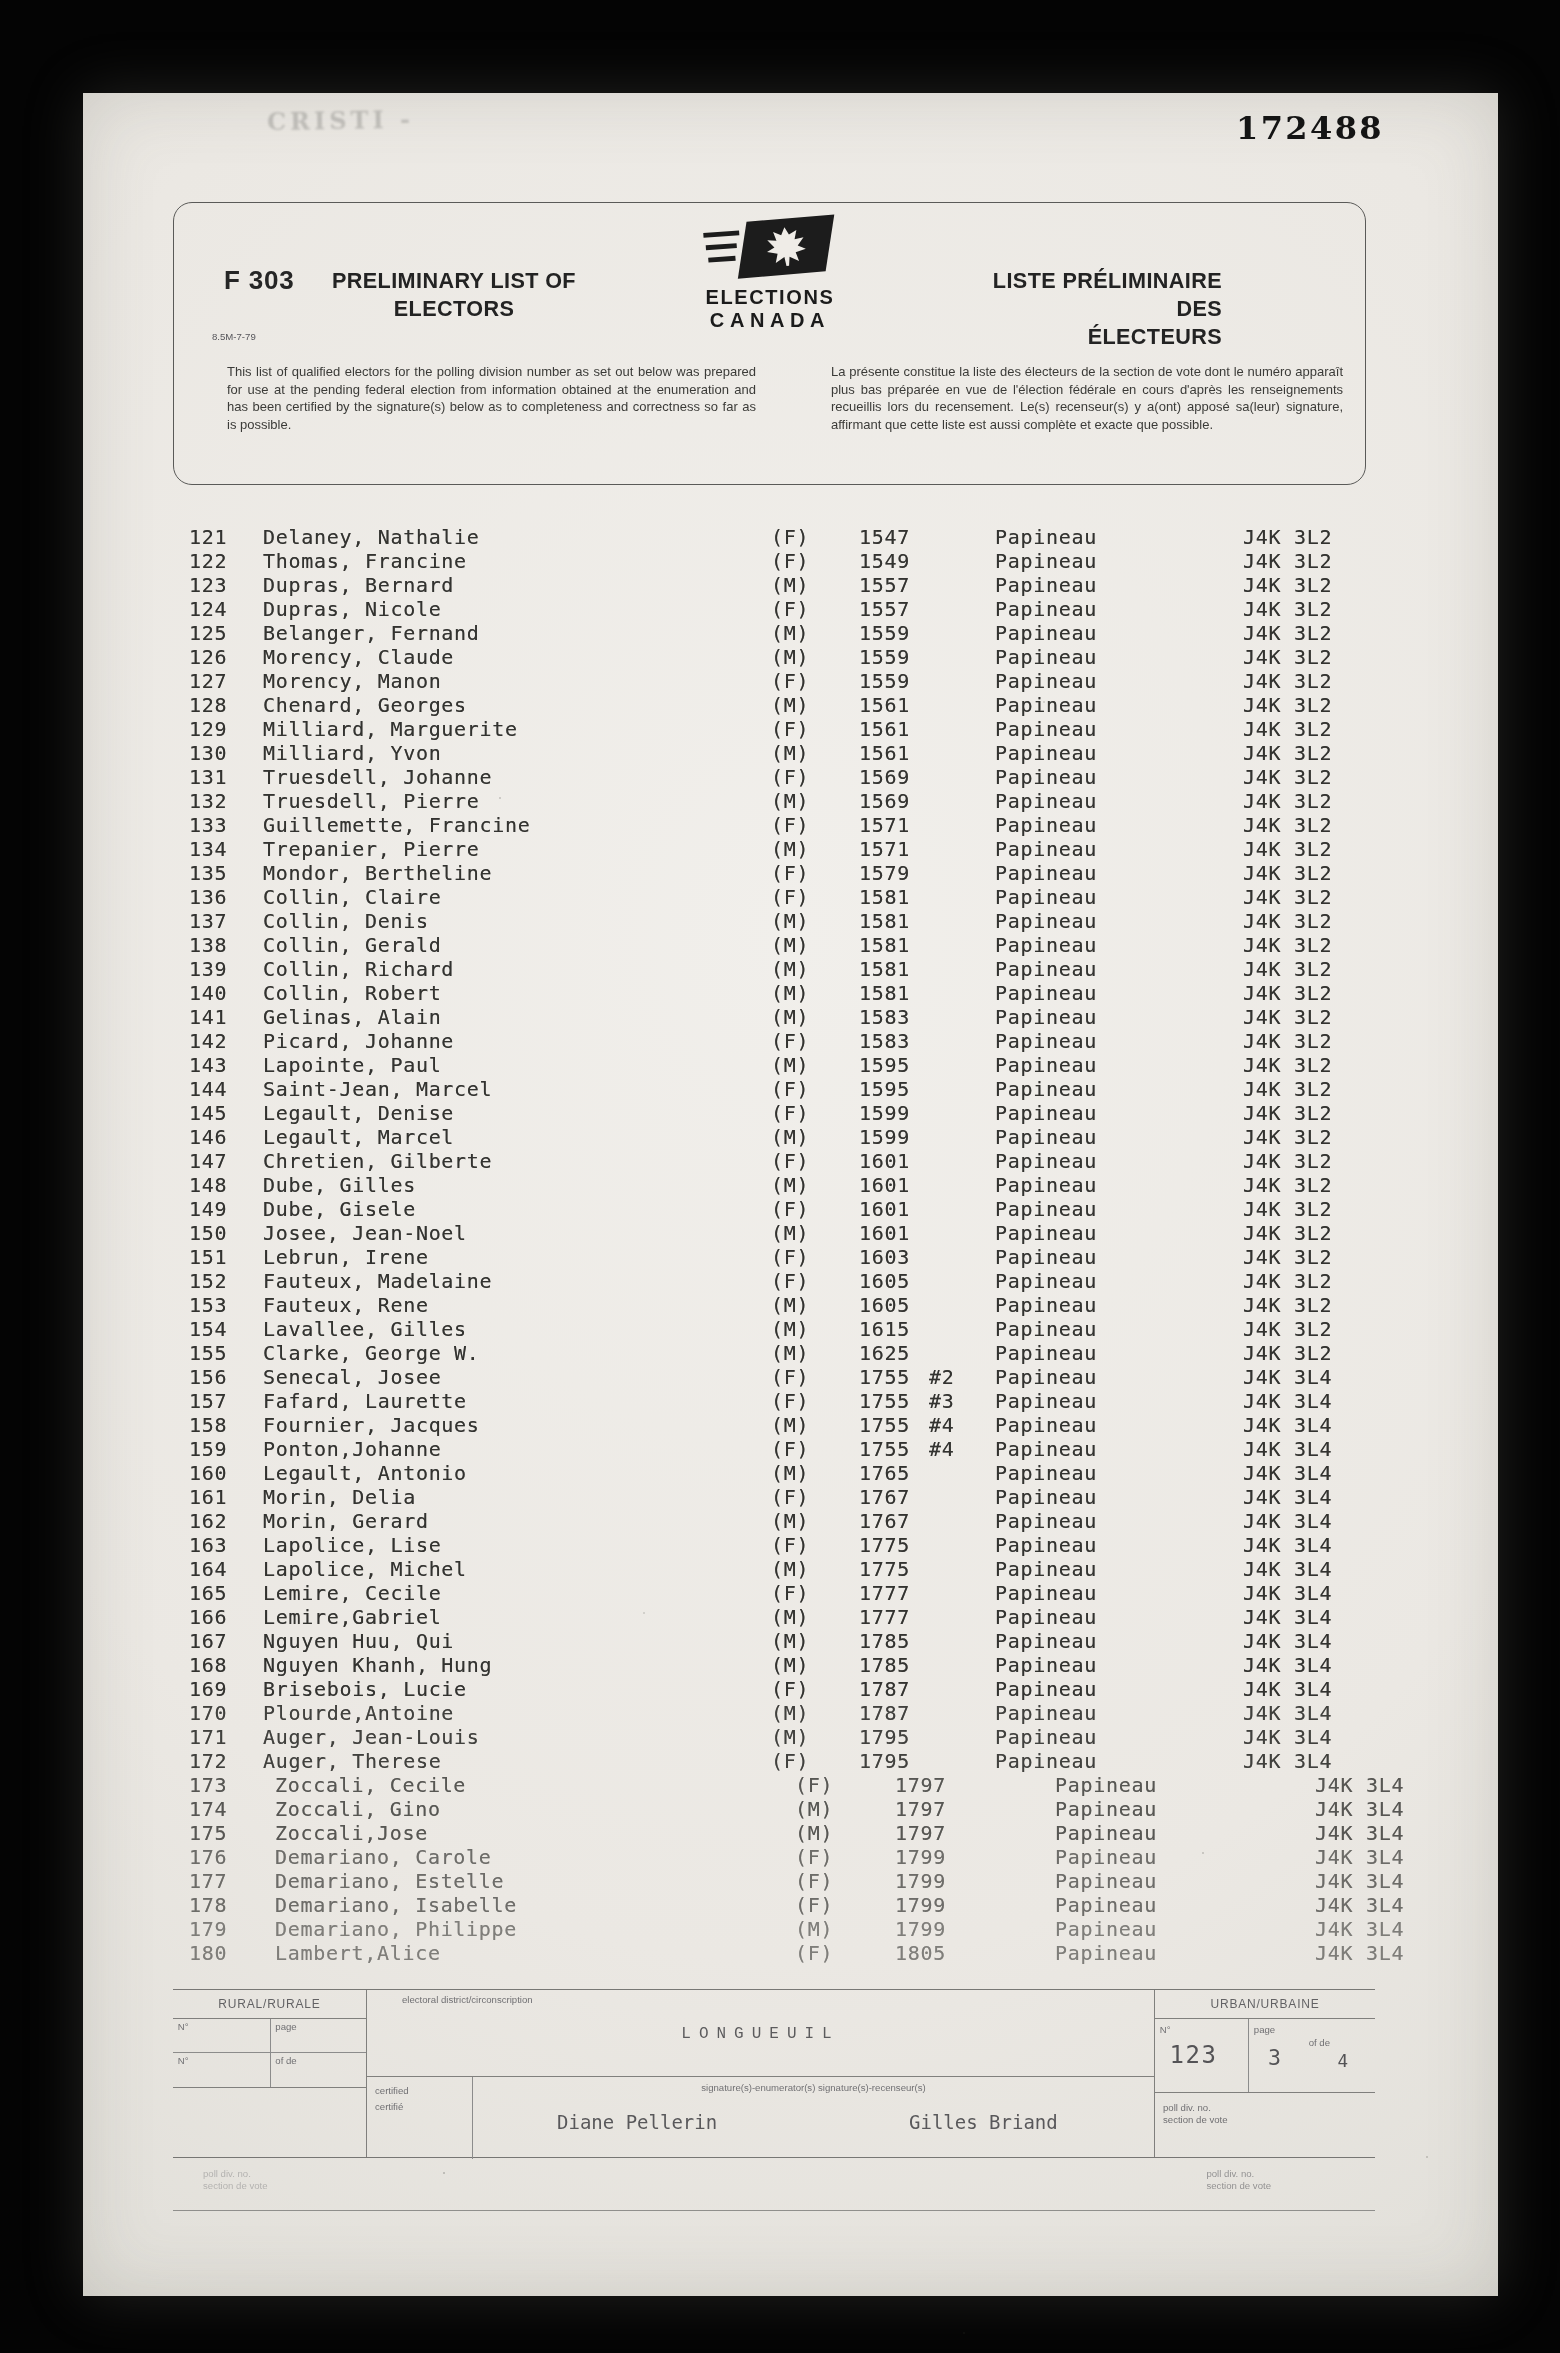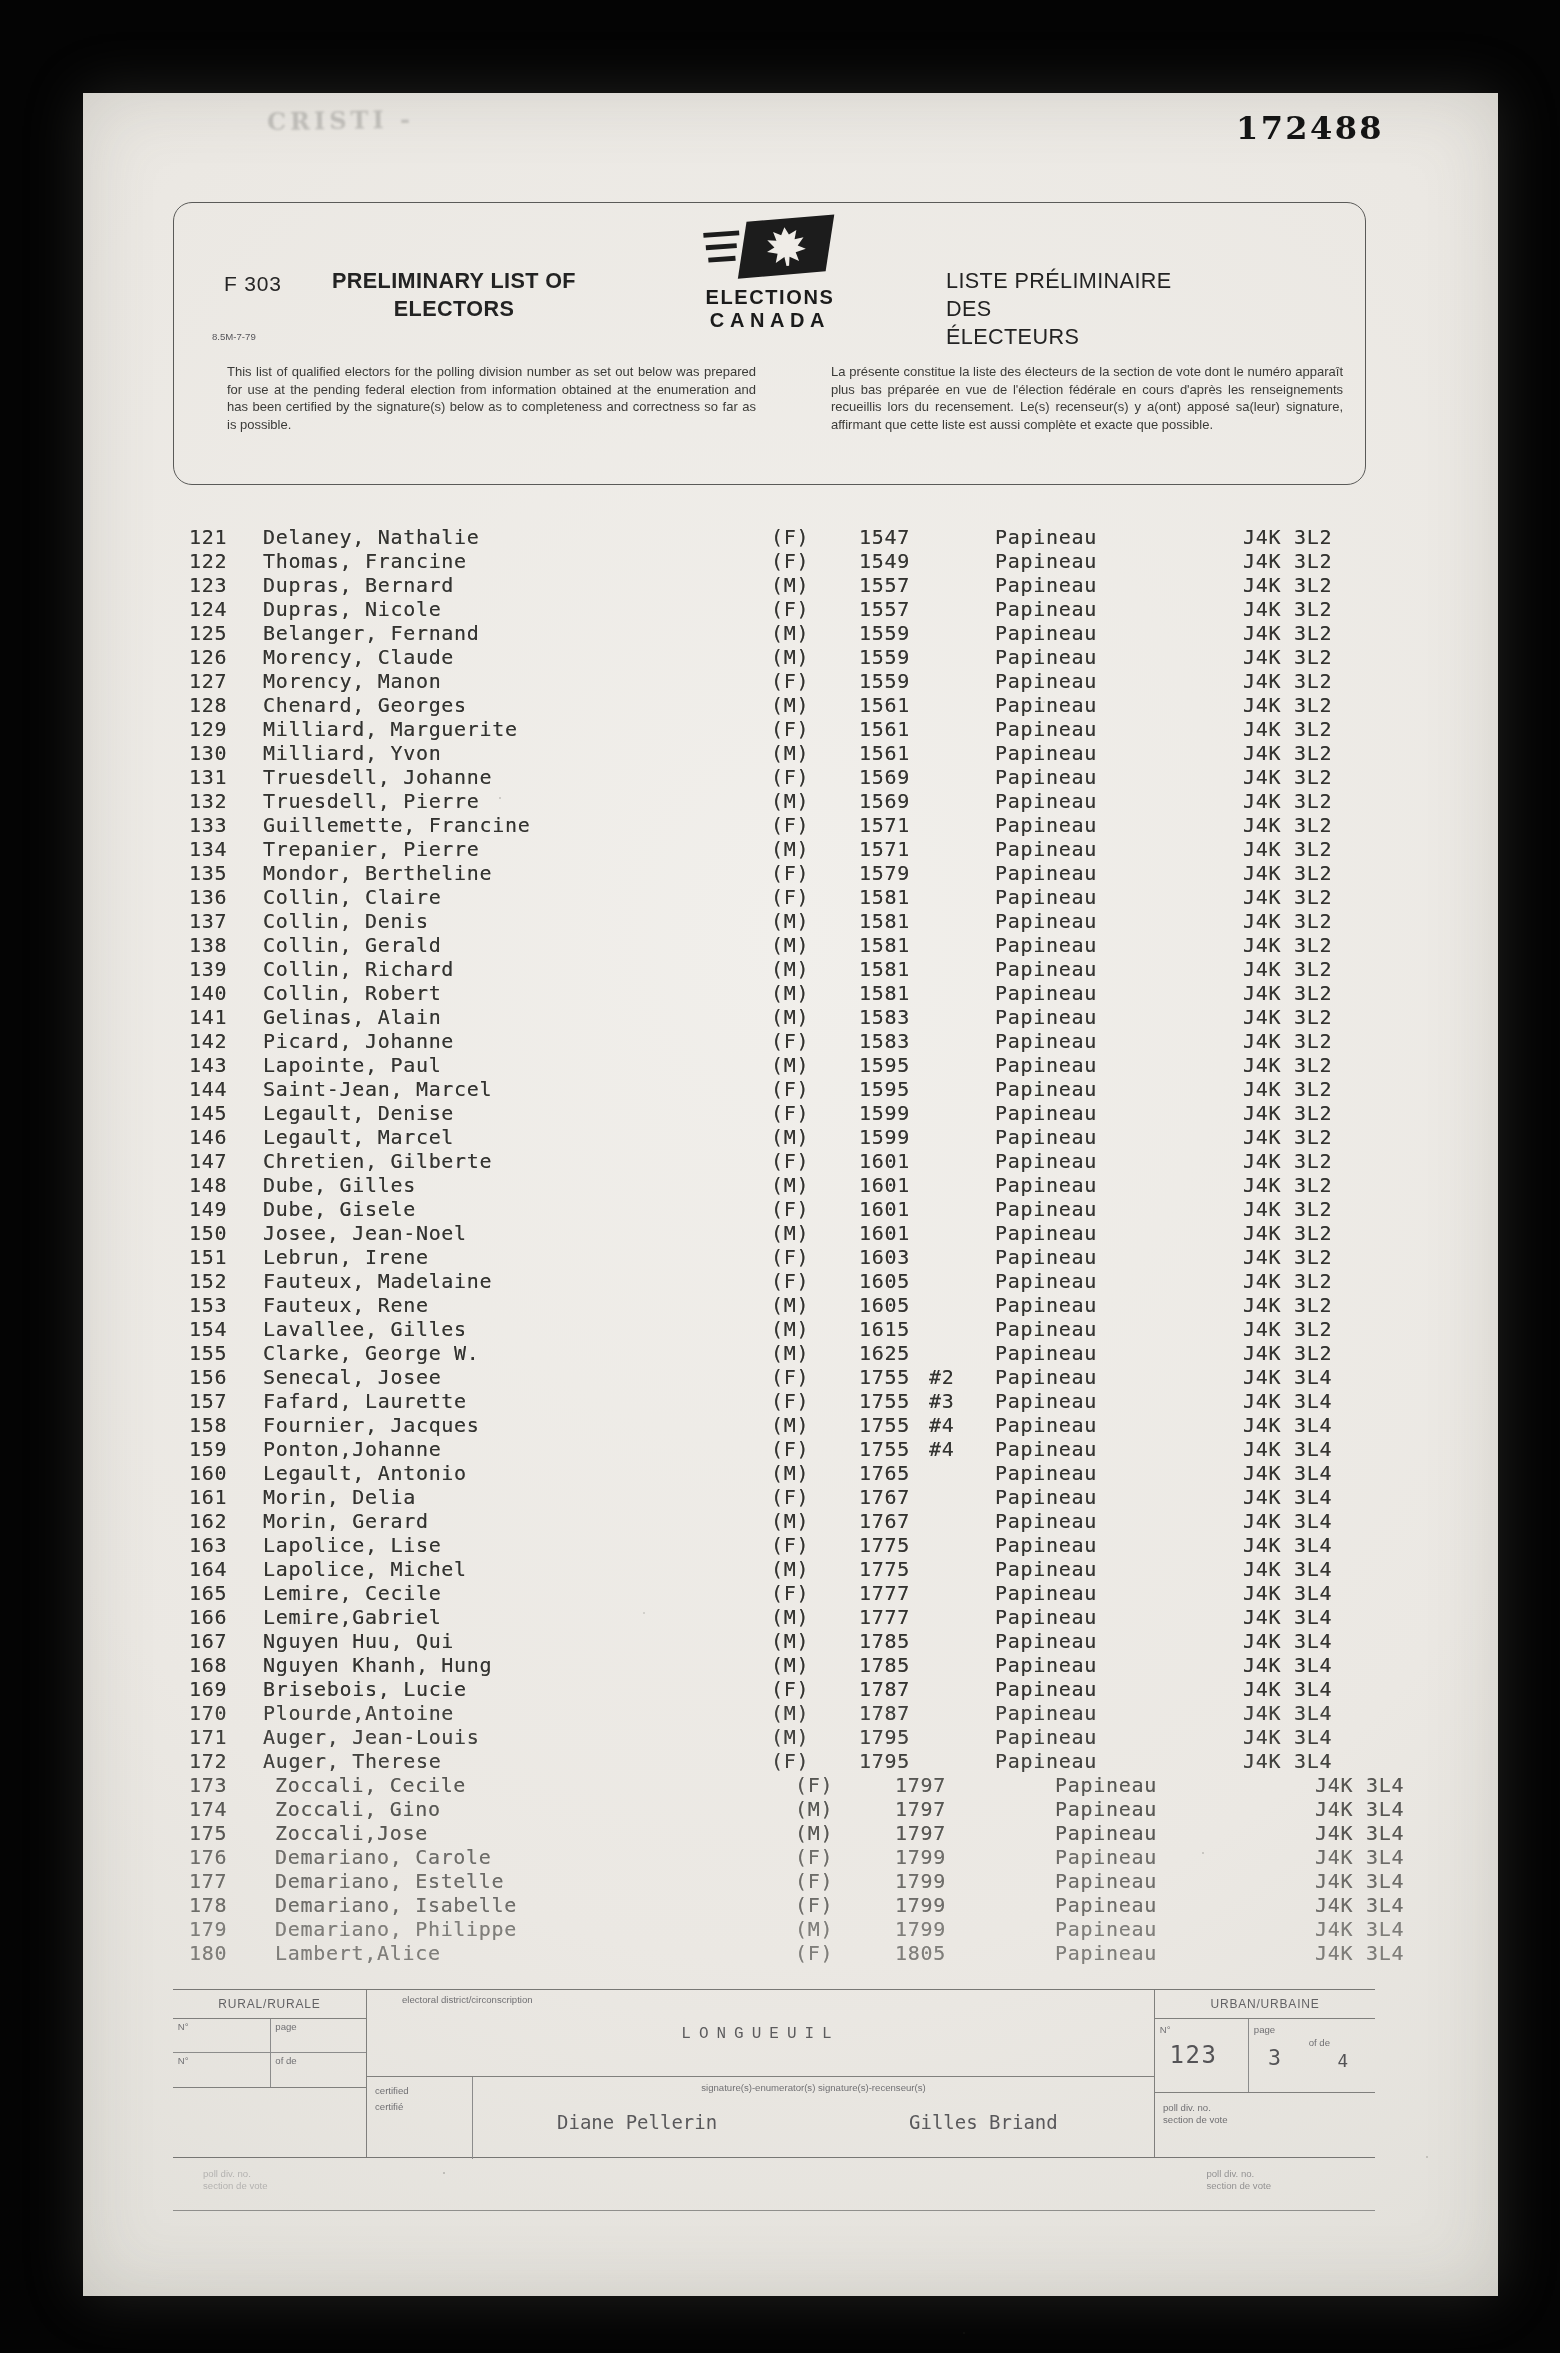--- a/index.html
+++ b/index.html
@@ -22,26 +22,26 @@
     left:184px; top:12.8px; font-family:"DejaVu Serif", serif; font-weight:700;
     font-size:24px; letter-spacing:4px; color:#6a6a66; opacity:.32;
     filter:blur(1px); transform:rotate(-1deg);
   }
 
   
   .header-box {
     left:90px; top:109px; width:1193px; height:283px;
     border:1.6px solid #5a5a58; border-radius:19px;
   }
-  .form-number { left:50px; top:69px; font-weight:400; font-size:21px; letter-spacing:0.8px; color:#262626; }
+  .form-number { left:50px; top:62px; font-weight:700; font-size:26px; letter-spacing:0.8px; color:#262626; }
   .form-code   { left:38px; top:128px; font-size:11.2px; color:#55554f; }
   .title-en { left:144px; top:64px; width:272px; text-align:center;
               font-weight:700; font-size:21.6px; line-height:28px; letter-spacing:0.4px; color:#232323; }
-  .title-fr { left:772px; top:64px; width:276px; text-align:left;
-              font-weight:400; font-size:21.6px; line-height:28px; letter-spacing:0.4px; color:#232323; }
+  .title-fr { left:772px; top:64px; width:276px; text-align:right;
+              font-weight:700; font-size:21.6px; line-height:28px; letter-spacing:0.4px; color:#232323; }
   .logo { left:512px; top:11.2px; width:168px; text-align:center; color:#1b1b1b; }
   .logo svg { display:block; margin:0 auto; }
   .logo-word1 { font-weight:700; font-size:20px; letter-spacing:1.6px; margin-top:1.6px; }
   .logo-word2 { font-weight:700; font-size:20px; letter-spacing:5.6px; }
 
   .para { font-size:13px; line-height:17.6px; text-align:justify; color:#3b3b38; top:160px; }
   .para-en { left:53px;  width:529px; }
   .para-fr { left:657px; width:512px; }
 
   

